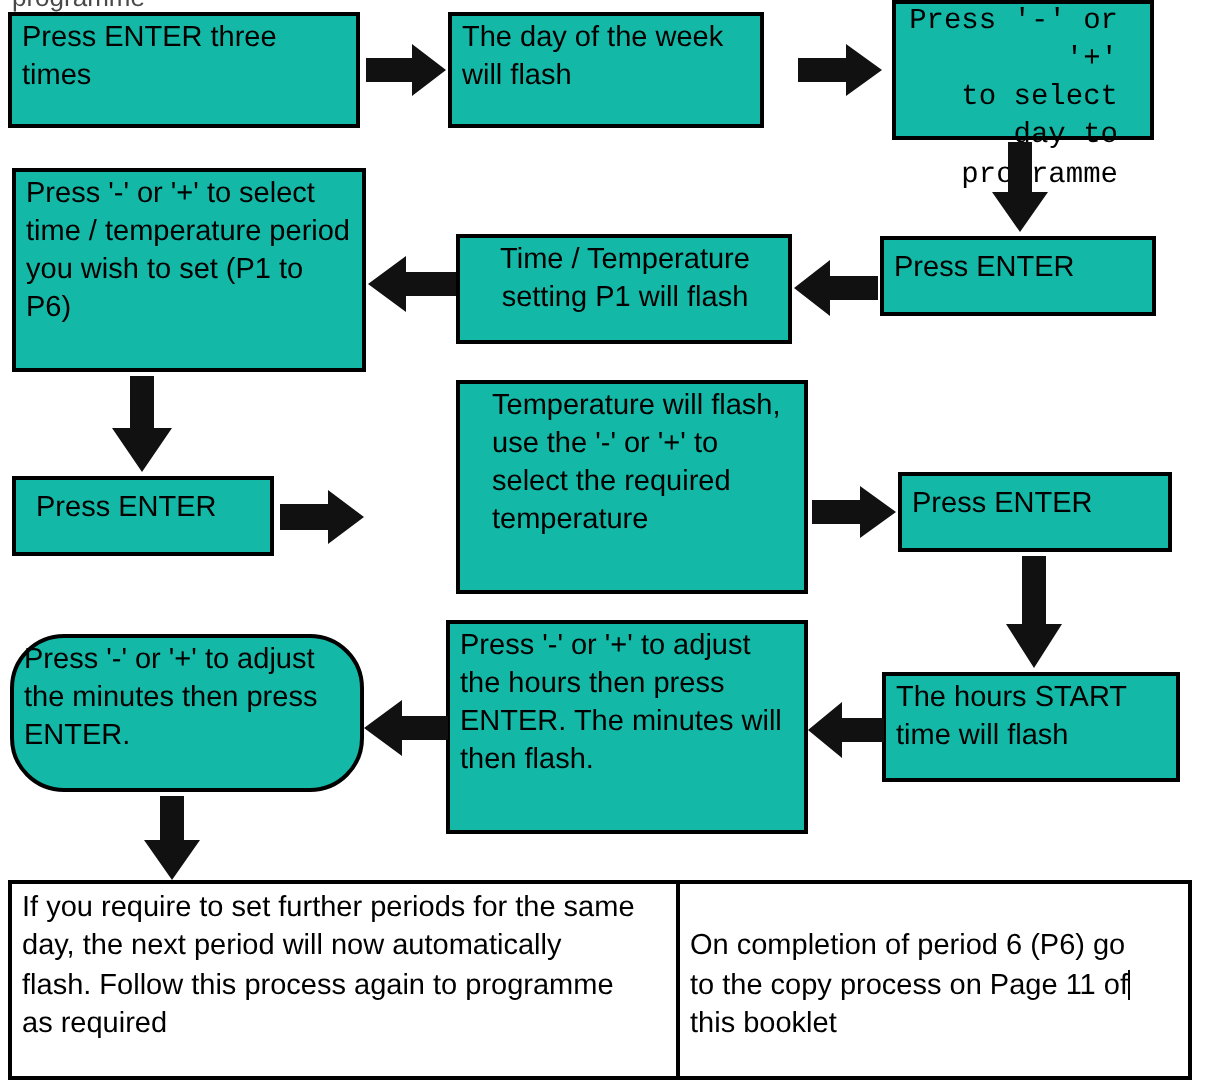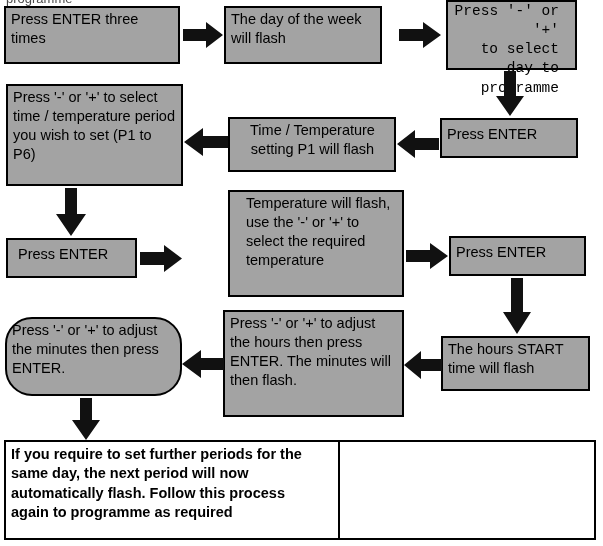--- a/index.html
+++ b/index.html
@@ -15,21 +15,21 @@
     position: relative;
     width: 603px;
     height: 546px;
     background: #ffffff;
     overflow: hidden;
   }
   .box {
     position: absolute;
     box-sizing: border-box;
     border: 2px solid #000000;
-    background: #a3a3a3;
+    background: #14b8a6;
     font-size: 14.5px;
     line-height: 1.32;
     padding: 2px 4px 2px 5px;
     white-space: pre-line;
     overflow: visible;
   }
   .box.center {
     text-align: right;
     padding-left: 2px;
     padding-right: 16px;
@@ -42,21 +42,20 @@
     background: #ffffff;
     display: flex;
     flex-direction: row;
   }
   .split-cell {
     box-sizing: border-box;
     font-size: 14.5px;
     line-height: 1.33;
     padding: 3px 20px 2px 5px;
     white-space: pre-line;
-    font-weight: bold;
   }
   .split-cell.left {
     border-right: 2px solid #000000;
   }
   .arrow {
     position: absolute;
     line-height: 0;
   }
   .arrow svg { display: block; }
   .clipped-top {
@@ -105,20 +104,24 @@
   <div class="box" style="left:449px;top:236px;width:137px;height:40px;padding-top:5px;">Press ENTER</div>
 
   <div class="box" style="left:441px;top:336px;width:149px;height:55px;">The hours START time will flash</div>
 
   <div class="box" style="left:223px;top:310px;width:181px;height:107px;">Press '-' or '+' to adjust the hours then press ENTER. The minutes will then flash.</div>
 
   <div class="box" style="left:5px;top:317px;width:177px;height:79px;border-radius:27px;">Press '-' or '+' to adjust the minutes then press ENTER.</div>
 
   <div class="split-box" style="left:4px;top:440px;width:592px;height:100px;">
     <div class="split-cell left" style="width:334px;">If you require to set further periods for the same day, the next period will now automatically flash. Follow this process again to programme as required</div>
+    <div class="split-cell" style="width:254px;">
+      <span>On completion of period 6 (P6) go to the copy process on Page 11 of</span><span class="caret"></span>
+      <span>this booklet</span>
+    </div>
   </div>
 
   <div class="arrow" style="left:183px;top:22px;">
     <svg width="40" height="26" viewBox="0 0 40 26">
         <polygon points="0,7 23,7 23,0 40,13 23,26 23,19 0,19" fill="#111111"></polygon>
       </svg>
   </div>
   <div class="arrow" style="left:399px;top:22px;">
     <svg width="42" height="26" viewBox="0 0 42 26">
         <polygon points="0,7 24,7 24,0 42,13 24,26 24,19 0,19" fill="#111111"></polygon>

